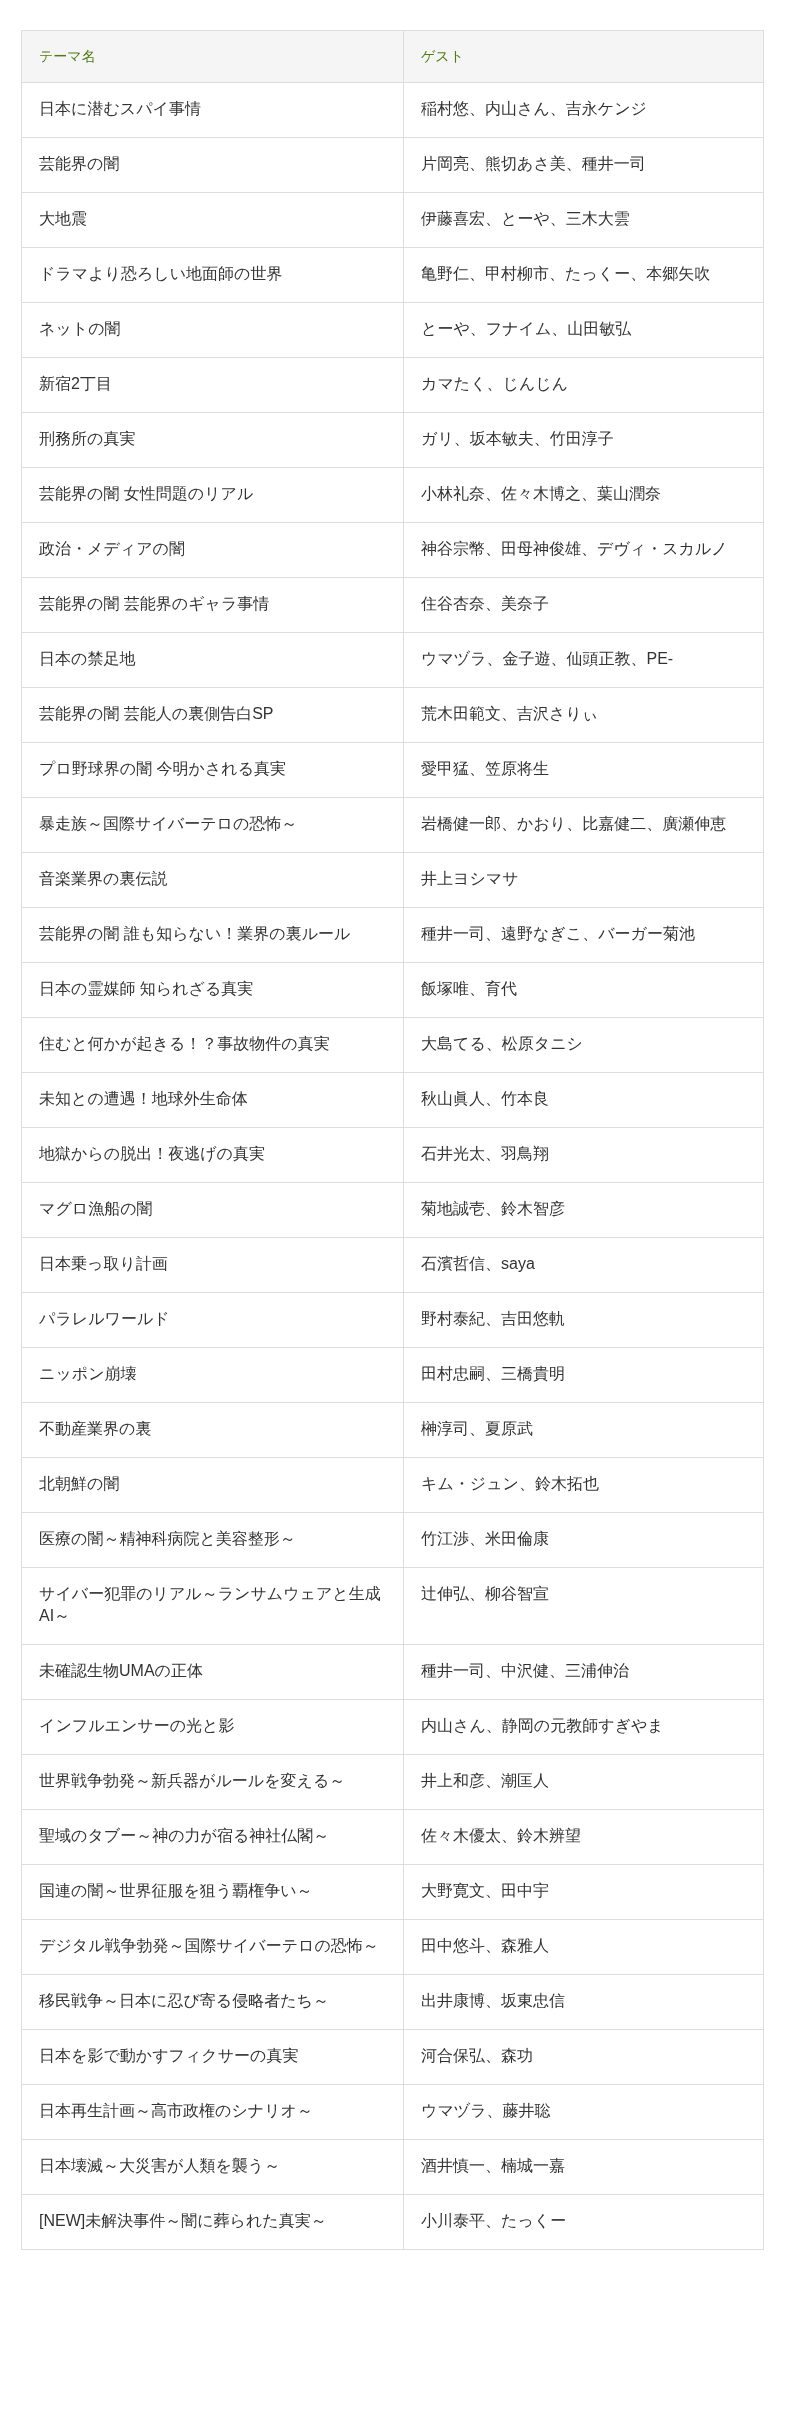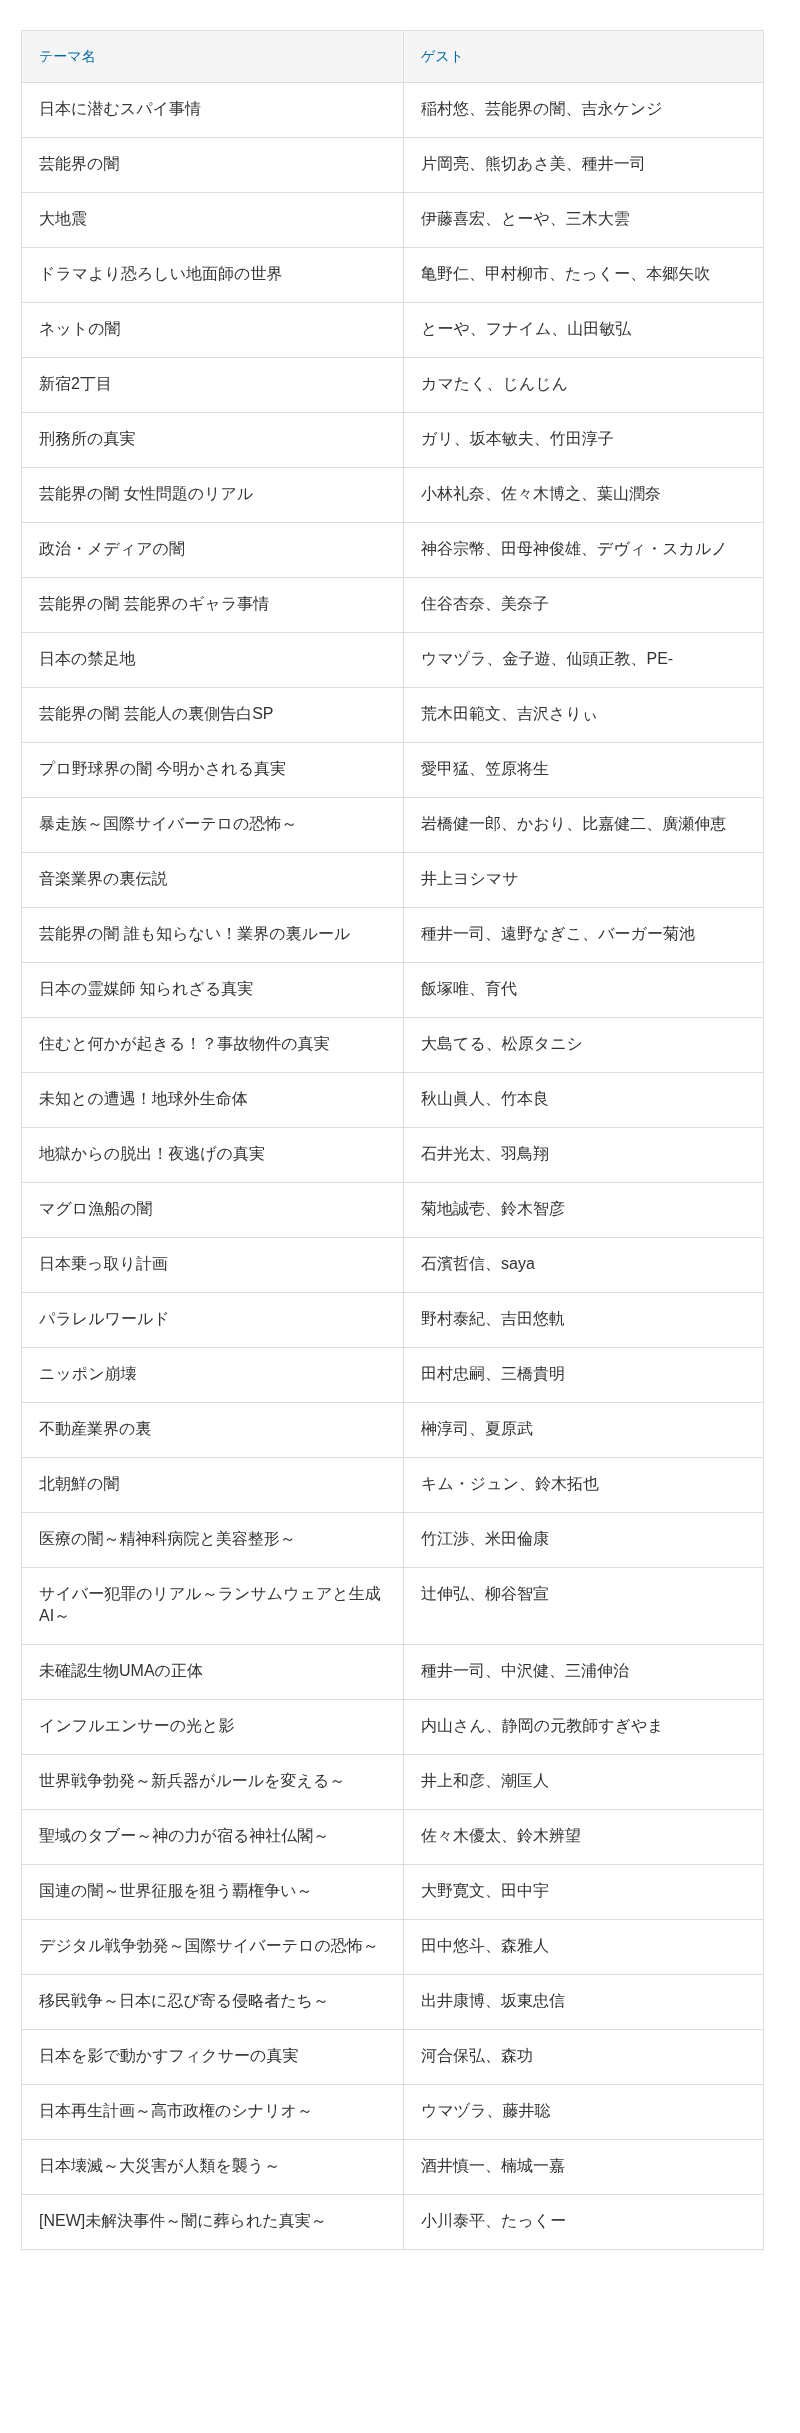--- a/index.html
+++ b/index.html
@@ -28,21 +28,21 @@
     border: 1px solid var(--border-color, #dddddd);
     text-align: left;
     box-sizing: border-box;
   }
   table.episode-table th {
     background: var(--header-bg, #f5f5f6);
     height: 52px;
     padding: 0 17px;
     font-size: 14px;
     font-weight: 400;
-    color: #0369a1;
+    color: #4d7c0f;
     vertical-align: middle;
   }
   table.episode-table td {
     font-size: 16px;
     color: var(--text-color, #333333);
     padding: 15px 17px 17px 17px;
     vertical-align: top;
     line-height: 22px;
     overflow-wrap: break-word;
   }
@@ -59,21 +59,21 @@
       </colgroup>
       <thead>
         <tr>
           <th>テーマ名</th>
           <th>ゲスト</th>
         </tr>
       </thead>
       <tbody>
           <tr>
     <td>日本に潜むスパイ事情</td>
-    <td>稲村悠、芸能界の闇、吉永ケンジ</td>
+    <td>稲村悠、内山さん、吉永ケンジ</td>
   </tr>
           <tr>
     <td>芸能界の闇</td>
     <td>片岡亮、熊切あさ美、種井一司</td>
   </tr>
           <tr>
     <td>大地震</td>
     <td>伊藤喜宏、とーや、三木大雲</td>
   </tr>
           <tr>

